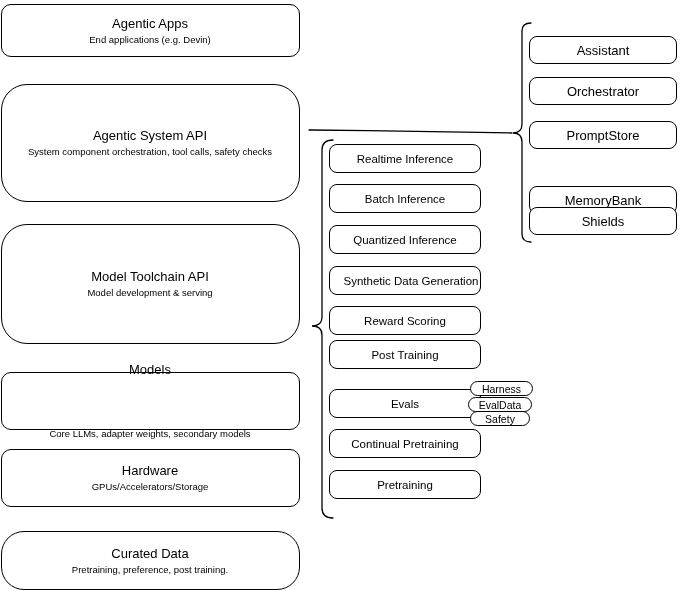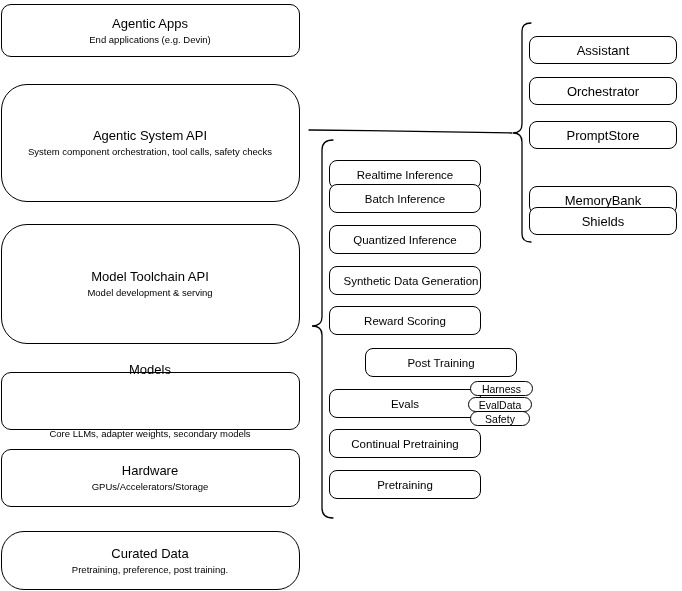--- a/index.html
+++ b/index.html
@@ -78,26 +78,26 @@
   </div>
   <div class="box lbox" style="top:449px;height:58px;">
     <div class="title">Hardware</div>
     <div class="subtitle">GPUs/Accelerators/Storage</div>
   </div>
   <div class="box lbox" style="top:531px;height:59px;border-radius:23px;">
     <div class="title">Curated Data</div>
     <div class="subtitle">Pretraining, preference, post training.</div>
   </div>
 
-  <div class="box node" style="top:144px;margin-top:16px;">Realtime Inference</div>
+  <div class="box node" style="top:144px;">Realtime Inference</div>
   <div class="box node" style="top:184px;">Batch Inference</div>
   <div class="box node" style="top:225px;">Quantized Inference</div>
   <div class="box node" style="top:266px;padding-left:12px;">Synthetic Data Generation</div>
   <div class="box node" style="top:306px;">Reward Scoring</div>
-  <div class="box node" style="top:348px;margin-left:36px;">Post Training</div>
+  <div class="box node" style="top:340px;">Post Training</div>
   <div class="box node" style="top:389px;">Evals</div>
   <div class="box node" style="top:429px;">Continual Pretraining</div>
   <div class="box node" style="top:470px;">Pretraining</div>
 
   <div class="box tag" style="left:470px;top:381px;width:63px;height:15px;">Harness</div>
   <div class="box tag" style="left:468px;top:397px;width:64px;height:15px;">EvalData</div>
   <div class="box tag" style="left:470px;top:411px;width:60px;height:15px;">Safety</div>
 
   <div class="box rnode" style="top:36px;">Assistant</div>
   <div class="box rnode" style="top:77px;">Orchestrator</div>

